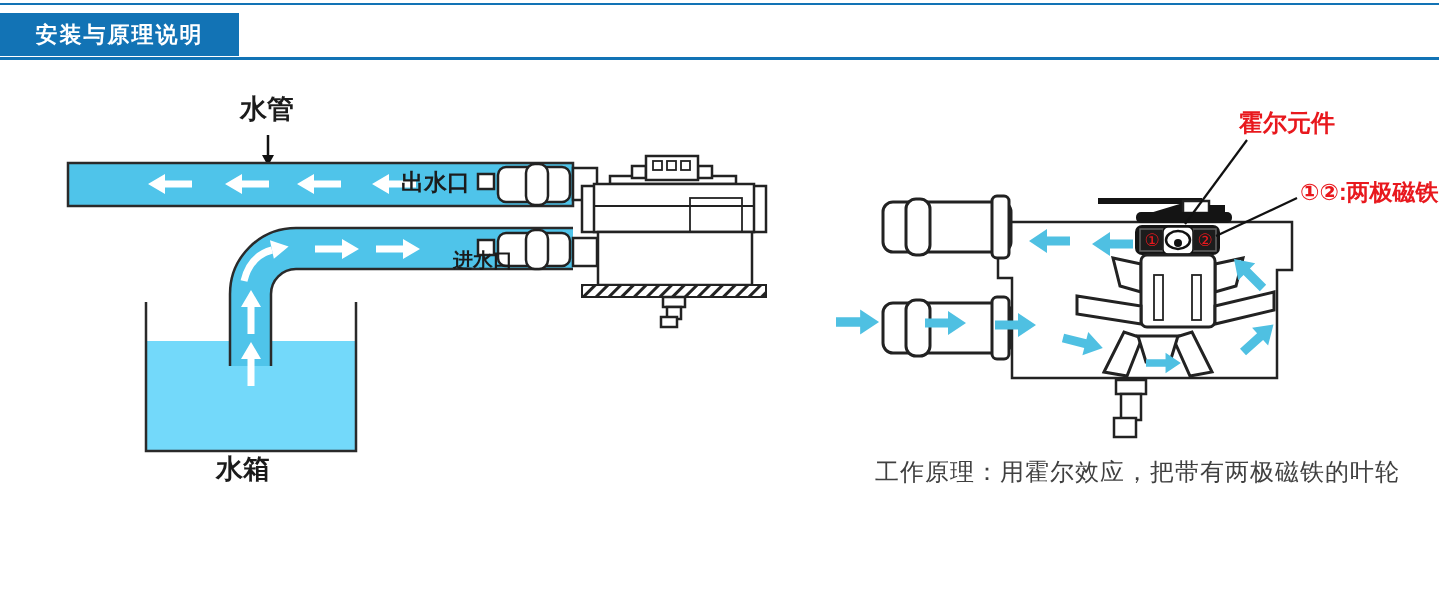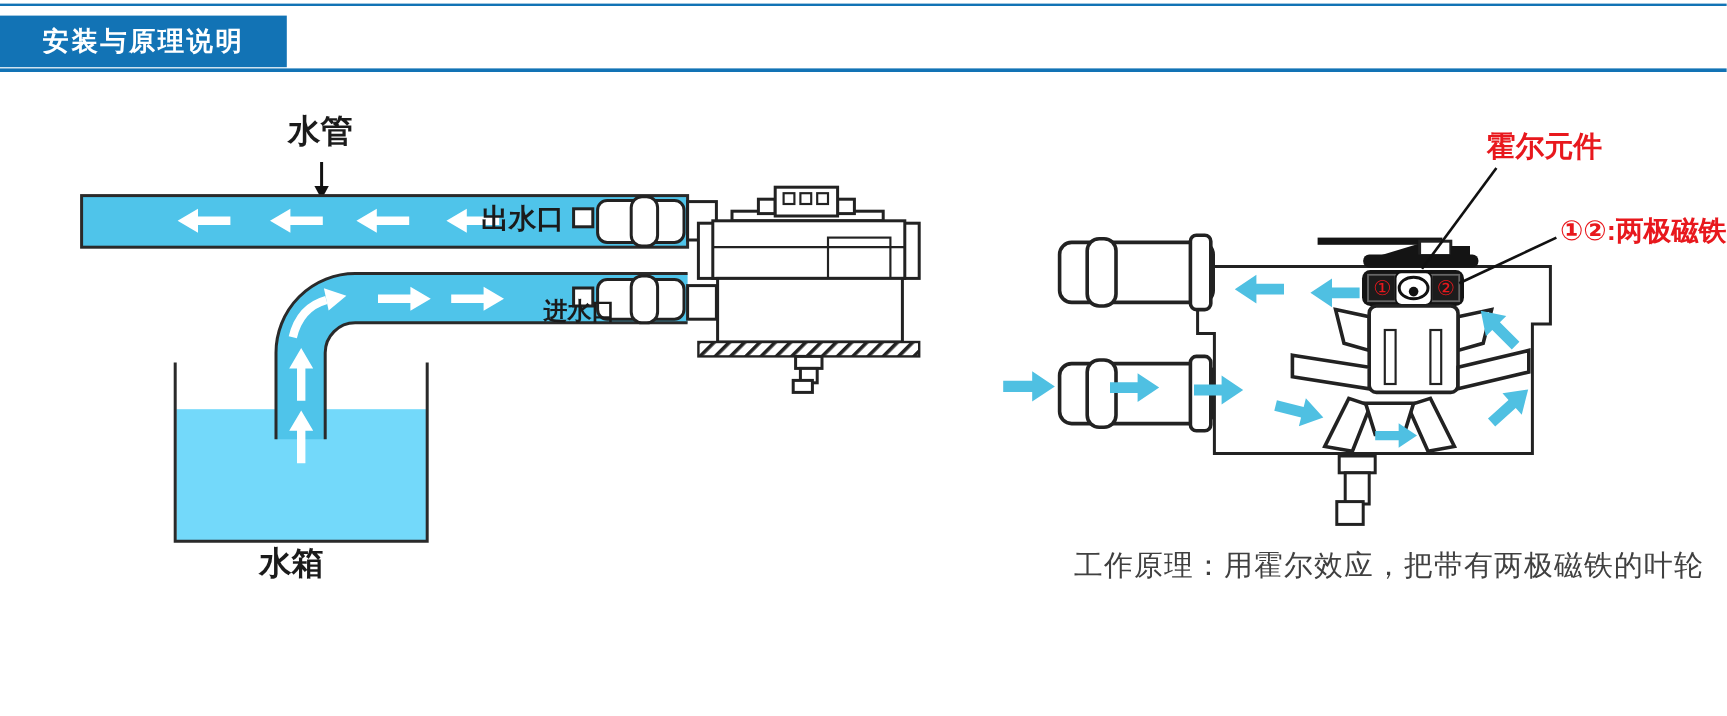--- a/index.html
+++ b/index.html
@@ -17,21 +17,21 @@
   .lbl{position:absolute;color:#1b1b1b;font-weight:600;white-space:nowrap;line-height:1;}
   .lbl-pipe{left:240px;top:96px;font-size:27px;}
   .lbl-outlet{left:401px;top:171px;font-size:23px;}
   .lbl-inlet{left:453px;top:234px;font-size:20px;margin-top:16px;}
   .lbl-tank{left:216px;top:456px;font-size:27px;}
   .lbl-install{left:556px;top:344px;font-size:23px;font-weight:700;color:#2b2b2b;letter-spacing:1px;}
   .lbl-red{color:var(--red);}
   .lbl-hall{left:1239px;top:111px;font-size:24px;}
   .lbl-magnet{left:1300px;top:181px;font-size:23px;}
   .principle{position:absolute;left:875px;top:450px;font-size:24px;color:#404040;
-             line-height:43px;letter-spacing:1px;white-space:nowrap;margin-left:20px;}
+             line-height:43px;letter-spacing:1px;white-space:nowrap;}
   svg.diagram{position:absolute;left:0;top:0;}
   .ink{fill:#fff;stroke:var(--ink);stroke-width:2.5;}
   .ink3{fill:#fff;stroke:var(--ink);stroke-width:3;}
   .dark{fill:#141414;stroke:none;}
   .thin{fill:none;stroke:var(--ink);stroke-width:1.8;}
   .pipefill{fill:var(--pipe);}
   .pipestroke{fill:none;stroke:#2a2a2a;stroke-width:2.5;}
   .waterfill{fill:var(--water);}
   .flowarrow{fill:var(--flow);}
   .whitearrow{fill:#fff;}

